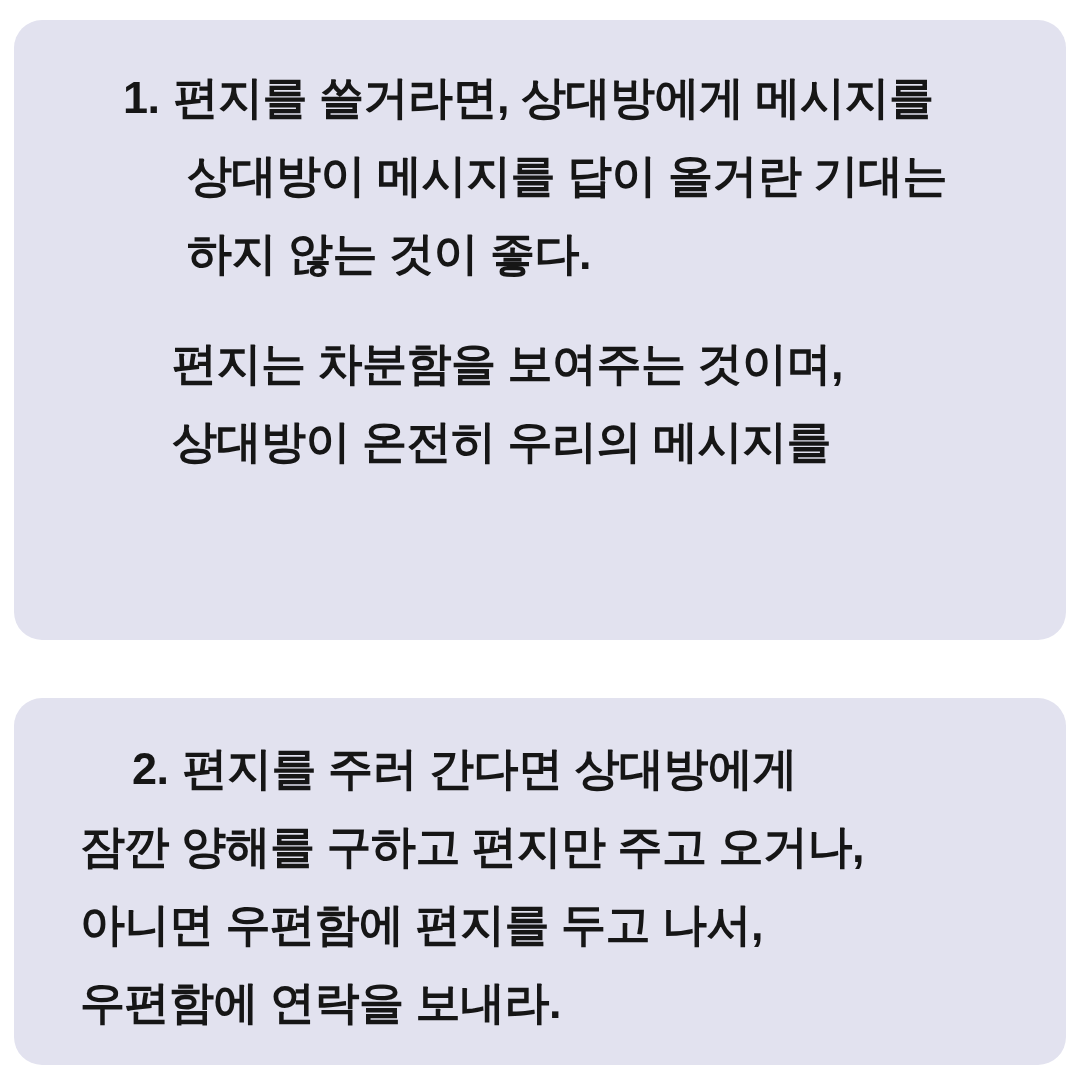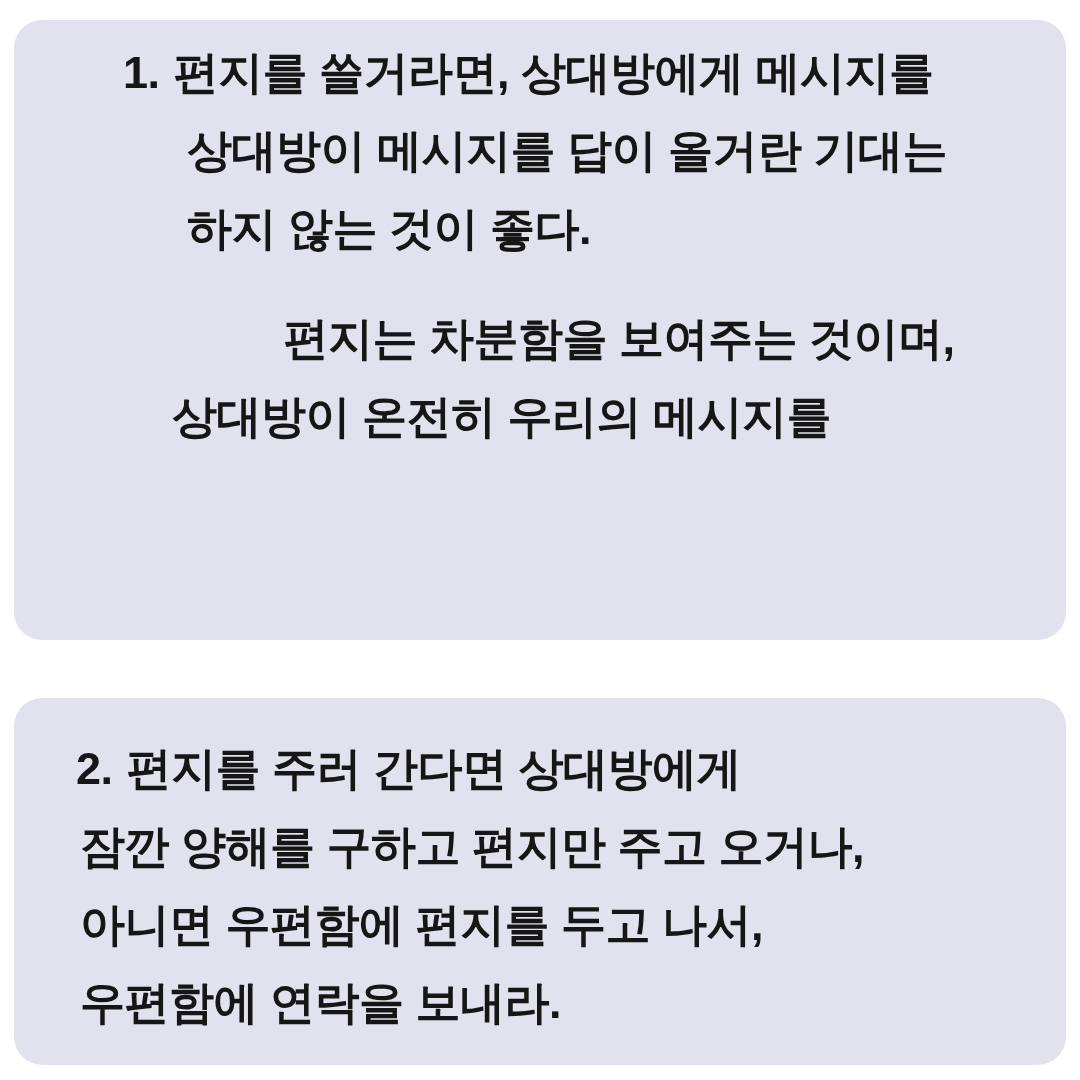--- a/index.html
+++ b/index.html
@@ -25,38 +25,38 @@
     border-radius: 28px;
     color: #161616;
     font-size: 45px;
     font-weight: 600;
     letter-spacing: -0.5px;
     box-sizing: border-box;
   }
   .card-1 {
     top: 20px;
     height: 620px;
-    padding-top: 14px;
+    padding-top: 39px;
   }
   .card-2 {
     top: 698px;
     height: 367px;
     padding-top: 32px;
   }
   .line {
     line-height: 78px;
     white-space: nowrap;
   }
   
   .c1-first { padding-left: 109px; }
   .c1-cont  { padding-left: 173px; }
   .c1-p2    { padding-left: 158px; }
-  .c2-first { padding-left: 62px; }
+  .c2-first { padding-left: 118px; }
   .c2-cont  { padding-left: 66px; }
-  .para-gap { margin-top: 32px; text-align: center; }
+  .para-gap { margin-top: 32px; }
   .num {
     display: inline-block;
     margin-right: 14px;
   }
 </style>
 </head>
 <body>
 
 <div class="canvas">
 

